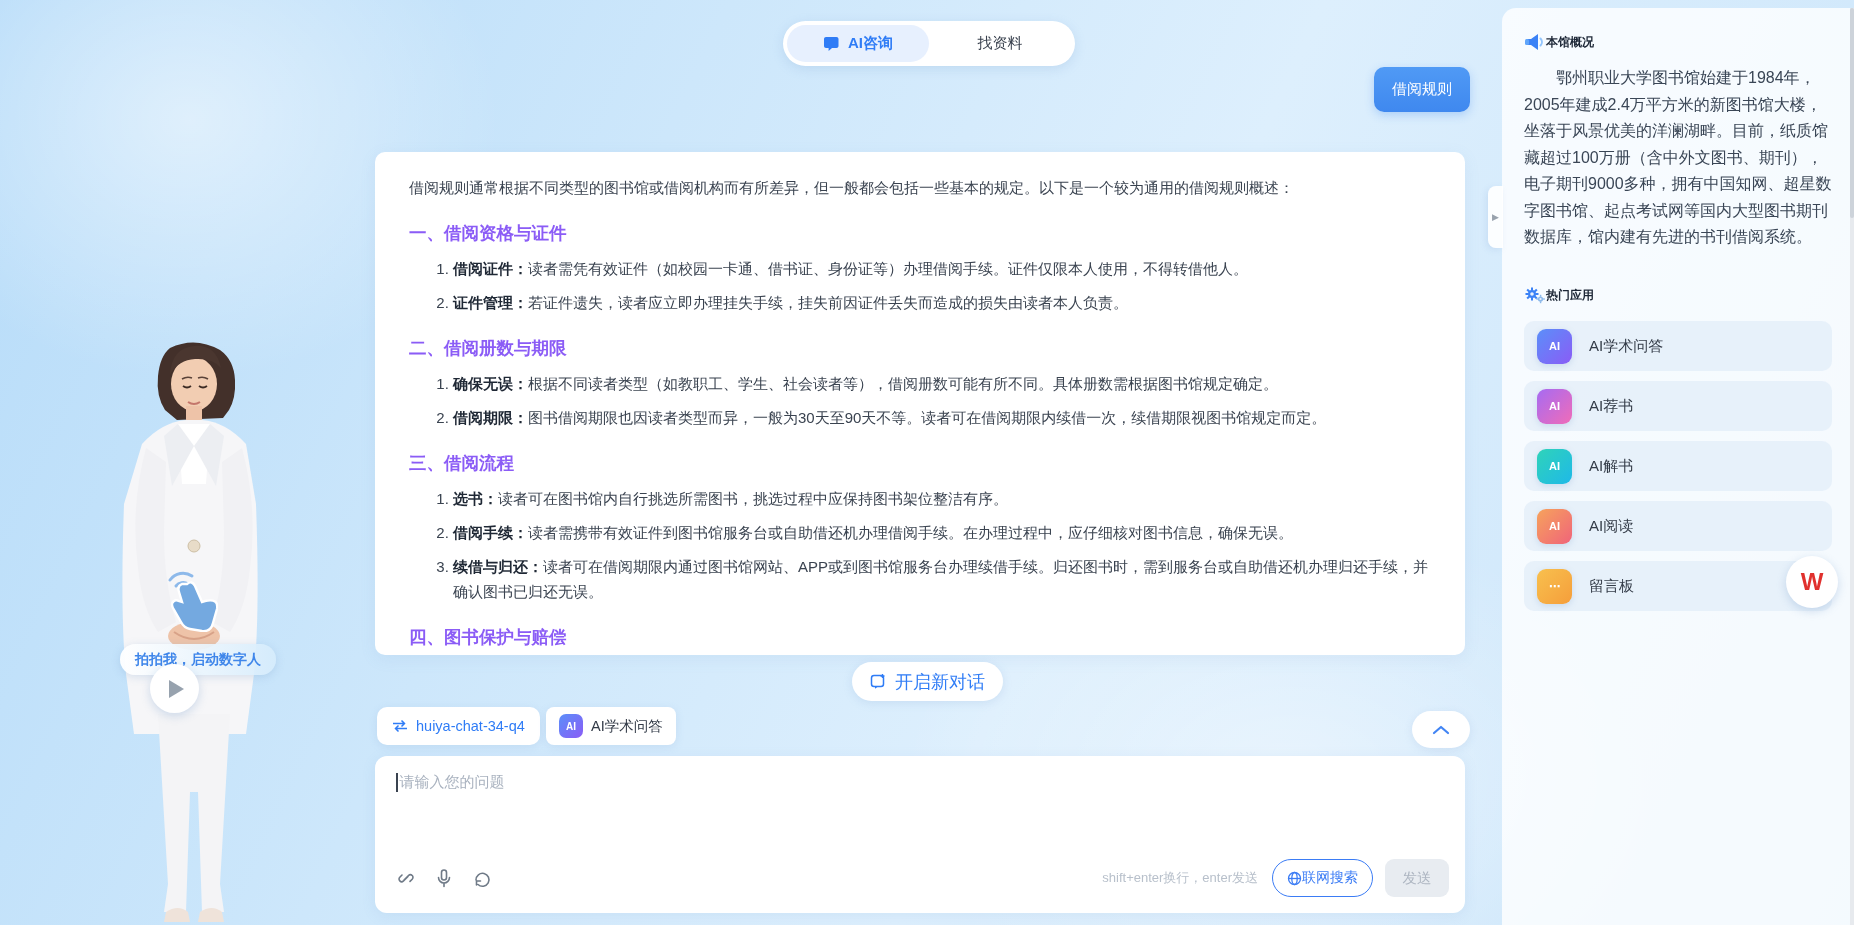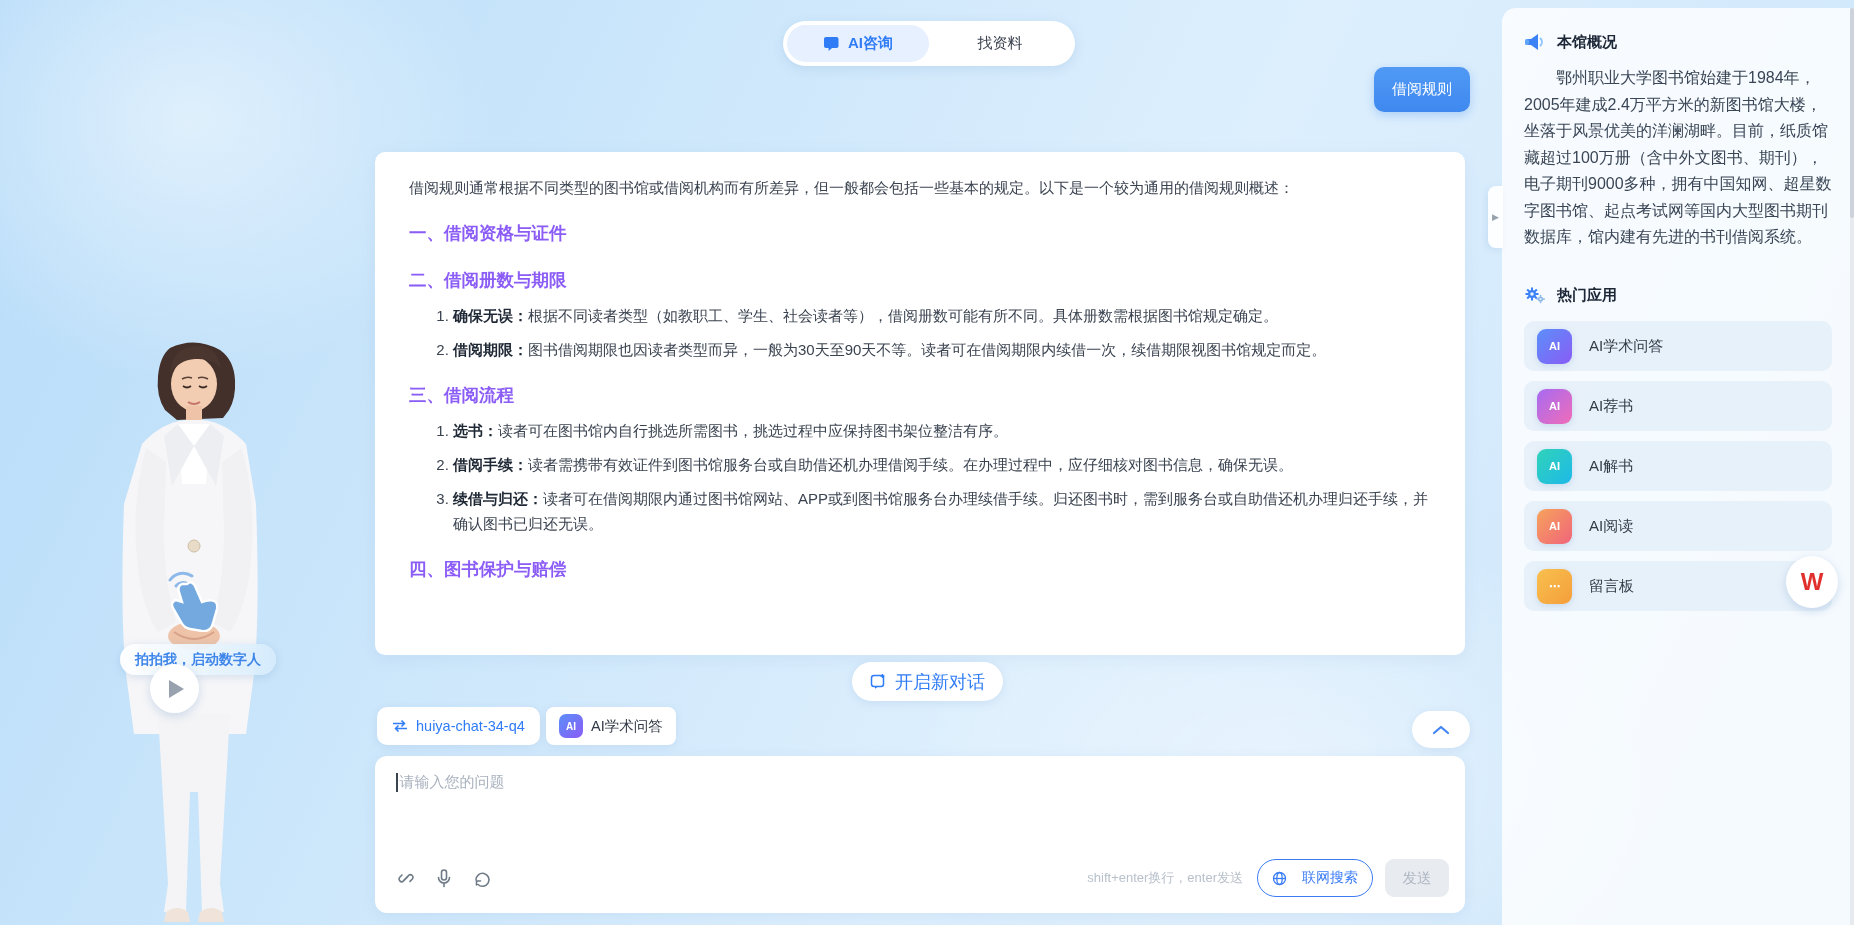--- a/index.html
+++ b/index.html
@@ -66,21 +66,21 @@
     background:#fff; border-radius:12px; box-shadow:0 3px 14px rgba(110,150,200,.12); }
   .composer .ph { position:absolute; left:21px; top:17px; font-size:15px; color:#a9b2bf;
     display:flex; align-items:center; }
   .composer .caret { display:inline-block; width:1.5px; height:19px; background:#3a4350; margin-right:2px; }
   .composer-bottom { position:absolute; left:21px; right:16px; bottom:15px; height:40px;
     display:flex; align-items:center; }
   .tool-icons { display:flex; gap:18px; align-items:center; }
   .tool-icons svg { cursor:pointer; }
   .hint { margin-left:auto; font-size:13px; color:#b8c0cb; margin-right:14px; }
   .web-btn { height:38px; padding:0 14px; border:1px solid #3b7cf5; border-radius:19px;
-    background:#fff; color:#3b7cf5; font-size:14px; display:flex; align-items:center; gap:15px; cursor:pointer; }
+    background:#fff; color:#3b7cf5; font-size:14px; display:flex; align-items:center; gap:0; cursor:pointer; }
   .send-btn { height:38px; width:64px; margin-left:12px; background:#e8ecf1; color:#aeb6c2;
     border:none; border-radius:9px; font-size:14.5px; cursor:default; }
 
   
   .avatar-wrap { position:absolute; left:100px; top:336px; width:185px; height:589px; }
   .tap-hand { position:absolute; left:160px; top:566px; }
   .tap-tip { position:absolute; left:120px; top:644px; height:31px; padding:0 15px;
     display:flex; align-items:center; border-radius:16px;
     background:linear-gradient(90deg,rgba(255,255,255,.95),rgba(214,236,252,.9));
     color:#3f86ea; font-size:14px; font-weight:bold;
@@ -92,21 +92,21 @@
     border-bottom:9px solid transparent; margin-left:4px; }
 
   
   .sidebar { position:absolute; left:1502px; top:8px; width:352px; height:917px;
     background:rgba(255,255,255,.80); border-radius:14px 0 0 0; }
   .sidebar-handle { position:absolute; left:-14px; top:178px; width:15px; height:62px;
     background:rgba(255,255,255,.92); border-radius:8px 0 0 8px; display:flex; align-items:center;
     justify-content:center; color:#98a2ad; font-size:9px; cursor:pointer;
     box-shadow:-2px 2px 6px rgba(110,150,200,.15); }
   .sb-inner { padding:24px 22px 0 22px; }
-  .sec-header { display:flex; align-items:center; gap:11px; font-size:15px; font-weight:bold; color:#1c2636; }
+  .sec-header { display:flex; align-items:center; font-size:12px; font-weight:bold; color:#1c2636; }
   .overview-text { margin-top:13px; font-size:16px; line-height:26.5px; color:#3a4656;
     text-indent:2em; height:196px; overflow:hidden; }
   .hot-header { margin-top:24px; }
   .app-list { margin-top:16px; }
   .app-row { height:50px; border-radius:10px; background:rgba(230,239,250,.9);
     display:flex; align-items:center; gap:17px; padding:0 13px; margin-bottom:10px;
     font-size:15px; color:#333b47; cursor:pointer; }
   .app-icon { width:35px; height:35px; border-radius:9px; display:flex; align-items:center;
     justify-content:center; color:#fff; font-size:11px; font-weight:bold;
     box-shadow:0 2px 6px rgba(110,150,200,.25); }
@@ -141,20 +141,24 @@
       <span>找资料</span>
     </div>
   </div>
 
   <div class="user-bubble">借阅规则</div>
 
   <div class="answer-card">
     <p>借阅规则通常根据不同类型的图书馆或借阅机构而有所差异，但一般都会包括一些基本的规定。以下是一个较为通用的借阅规则概述：</p>
 
     <h3>一、借阅资格与证件</h3>
+    <ol>
+      <li><span class="lbl">借阅证件：</span><span>读者需凭有效证件（如校园一卡通、借书证、身份证等）办理借阅手续。证件仅限本人使用，不得转借他人。</span></li>
+      <li><span class="lbl">证件管理：</span><span>若证件遗失，读者应立即办理挂失手续，挂失前因证件丢失而造成的损失由读者本人负责。</span></li>
+    </ol>
 
     <h3>二、借阅册数与期限</h3>
     <ol>
       <li><span class="lbl">确保无误：</span><span>根据不同读者类型（如教职工、学生、社会读者等），借阅册数可能有所不同。具体册数需根据图书馆规定确定。</span></li>
       <li><span class="lbl">借阅期限：</span><span>图书借阅期限也因读者类型而异，一般为30天至90天不等。读者可在借阅期限内续借一次，续借期限视图书馆规定而定。</span></li>
     </ol>
 
     <h3>三、借阅流程</h3>
     <ol>
       <li><span class="lbl">选书：</span><span>读者可在图书馆内自行挑选所需图书，挑选过程中应保持图书架位整洁有序。</span></li>

